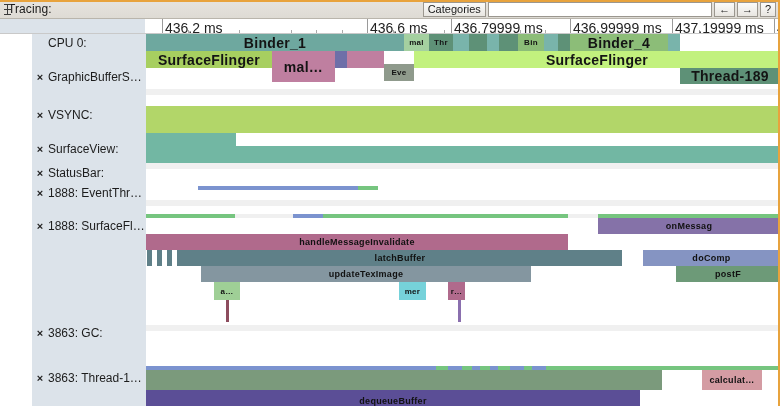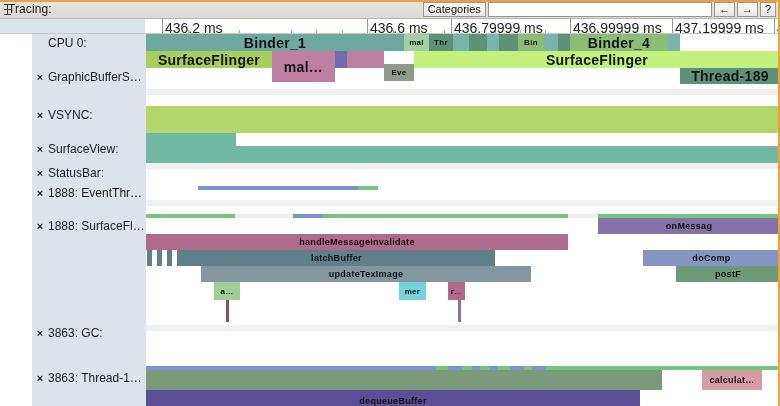--- a/index.html
+++ b/index.html
@@ -296,21 +296,21 @@
       <div class="slice" style="left: 52px; width: 160px; top: 152px; height: 4px; background: rgb(123, 147, 207);"></div>
       <div class="slice sm" style="left: 212px; width: 20px; top: 152px; height: 4px; background: rgb(118, 197, 127);"></div>
       <div class="slice" style="left: 0px; width: 89px; top: 180px; height: 4px; background: rgb(118, 197, 127);"></div>
       <div class="slice" style="left: 89px; width: 58px; top: 180px; height: 4px; background: rgb(240, 240, 240);"></div>
       <div class="slice sm" style="left: 147px; width: 30px; top: 180px; height: 4px; background: rgb(123, 147, 207);"></div>
       <div class="slice" style="left: 177px; width: 245px; top: 180px; height: 4px; background: rgb(118, 197, 127);"></div>
       <div class="slice sm" style="left: 422px; width: 30px; top: 180px; height: 4px; background: rgb(240, 240, 240);"></div>
       <div class="slice" style="left: 452px; width: 182px; top: 180px; height: 4px; background: rgb(118, 197, 127);"></div>
       <div class="slice" style="left: 0px; width: 422px; top: 200px; height: 16px; background: rgb(176, 106, 140);">handleMessageInvalidate</div>
       <div class="slice" style="left: 452px; width: 182px; top: 184px; height: 16px; background: rgb(133, 114, 168);">onMessag</div>
-      <div class="slice" style="left: 32px; width: 317px; top: 216px; height: 16px; background: rgb(95, 128, 136);">latchBuffer</div>
+      <div class="slice" style="left: 32px; width: 444px; top: 216px; height: 16px; background: rgb(95, 128, 136);">latchBuffer</div>
       <div class="slice" style="left: 497px; width: 137px; top: 216px; height: 16px; background: rgb(133, 148, 194);">doComp</div>
       <div class="slice" style="left: 55px; width: 330px; top: 232px; height: 16px; background: rgb(132, 150, 160);">updateTexImage</div>
       <div class="slice" style="left: 530px; width: 104px; top: 232px; height: 16px; background: rgb(109, 154, 120);">postF</div>
       <div class="slice sm" style="left: 68px; width: 26px; top: 248px; height: 18px; background: rgb(159, 207, 150);">a…</div>
       <div class="slice sm" style="left: 253px; width: 27px; top: 248px; height: 18px; background: rgb(118, 210, 218);">mer</div>
       <div class="slice sm" style="left: 302px; width: 17px; top: 248px; height: 18px; background: rgb(176, 106, 140);">r…</div>
       <div class="slice" style="left: 0px; width: 290px; top: 332px; height: 4px; background: rgb(123, 147, 207);"></div>
       <div class="slice sm" style="left: 290px; width: 12px; top: 332px; height: 4px; background: rgb(118, 197, 127);"></div>
       <div class="slice sm" style="left: 302px; width: 14px; top: 332px; height: 4px; background: rgb(123, 147, 207);"></div>
       <div class="slice sm" style="left: 316px; width: 10px; top: 332px; height: 4px; background: rgb(118, 197, 127);"></div>

